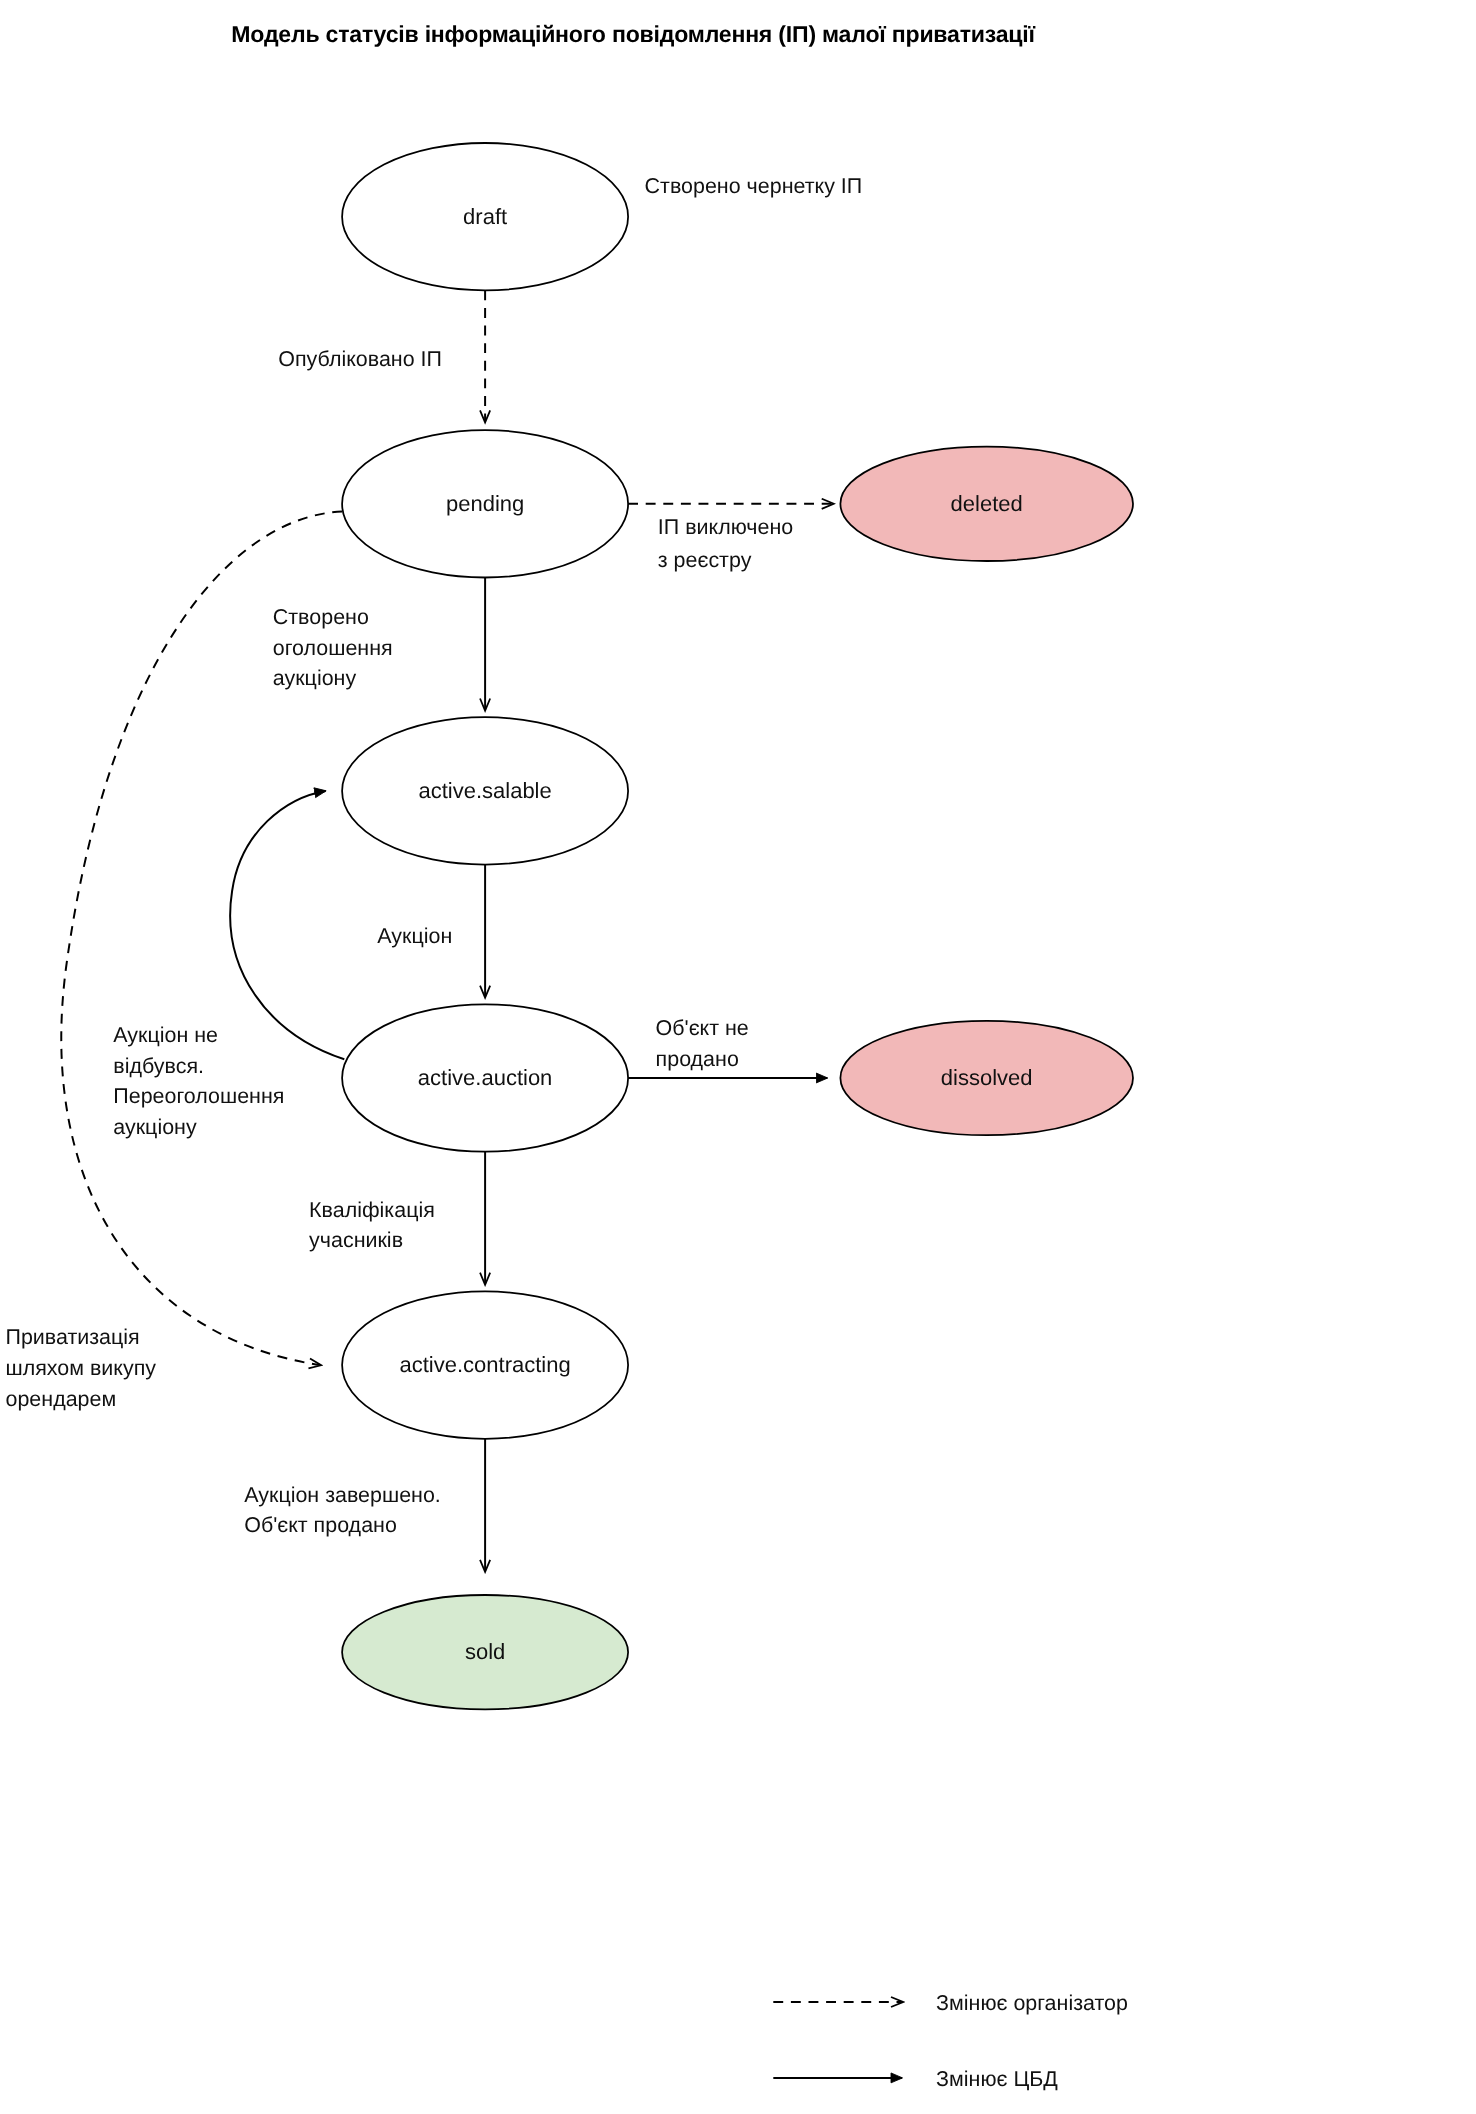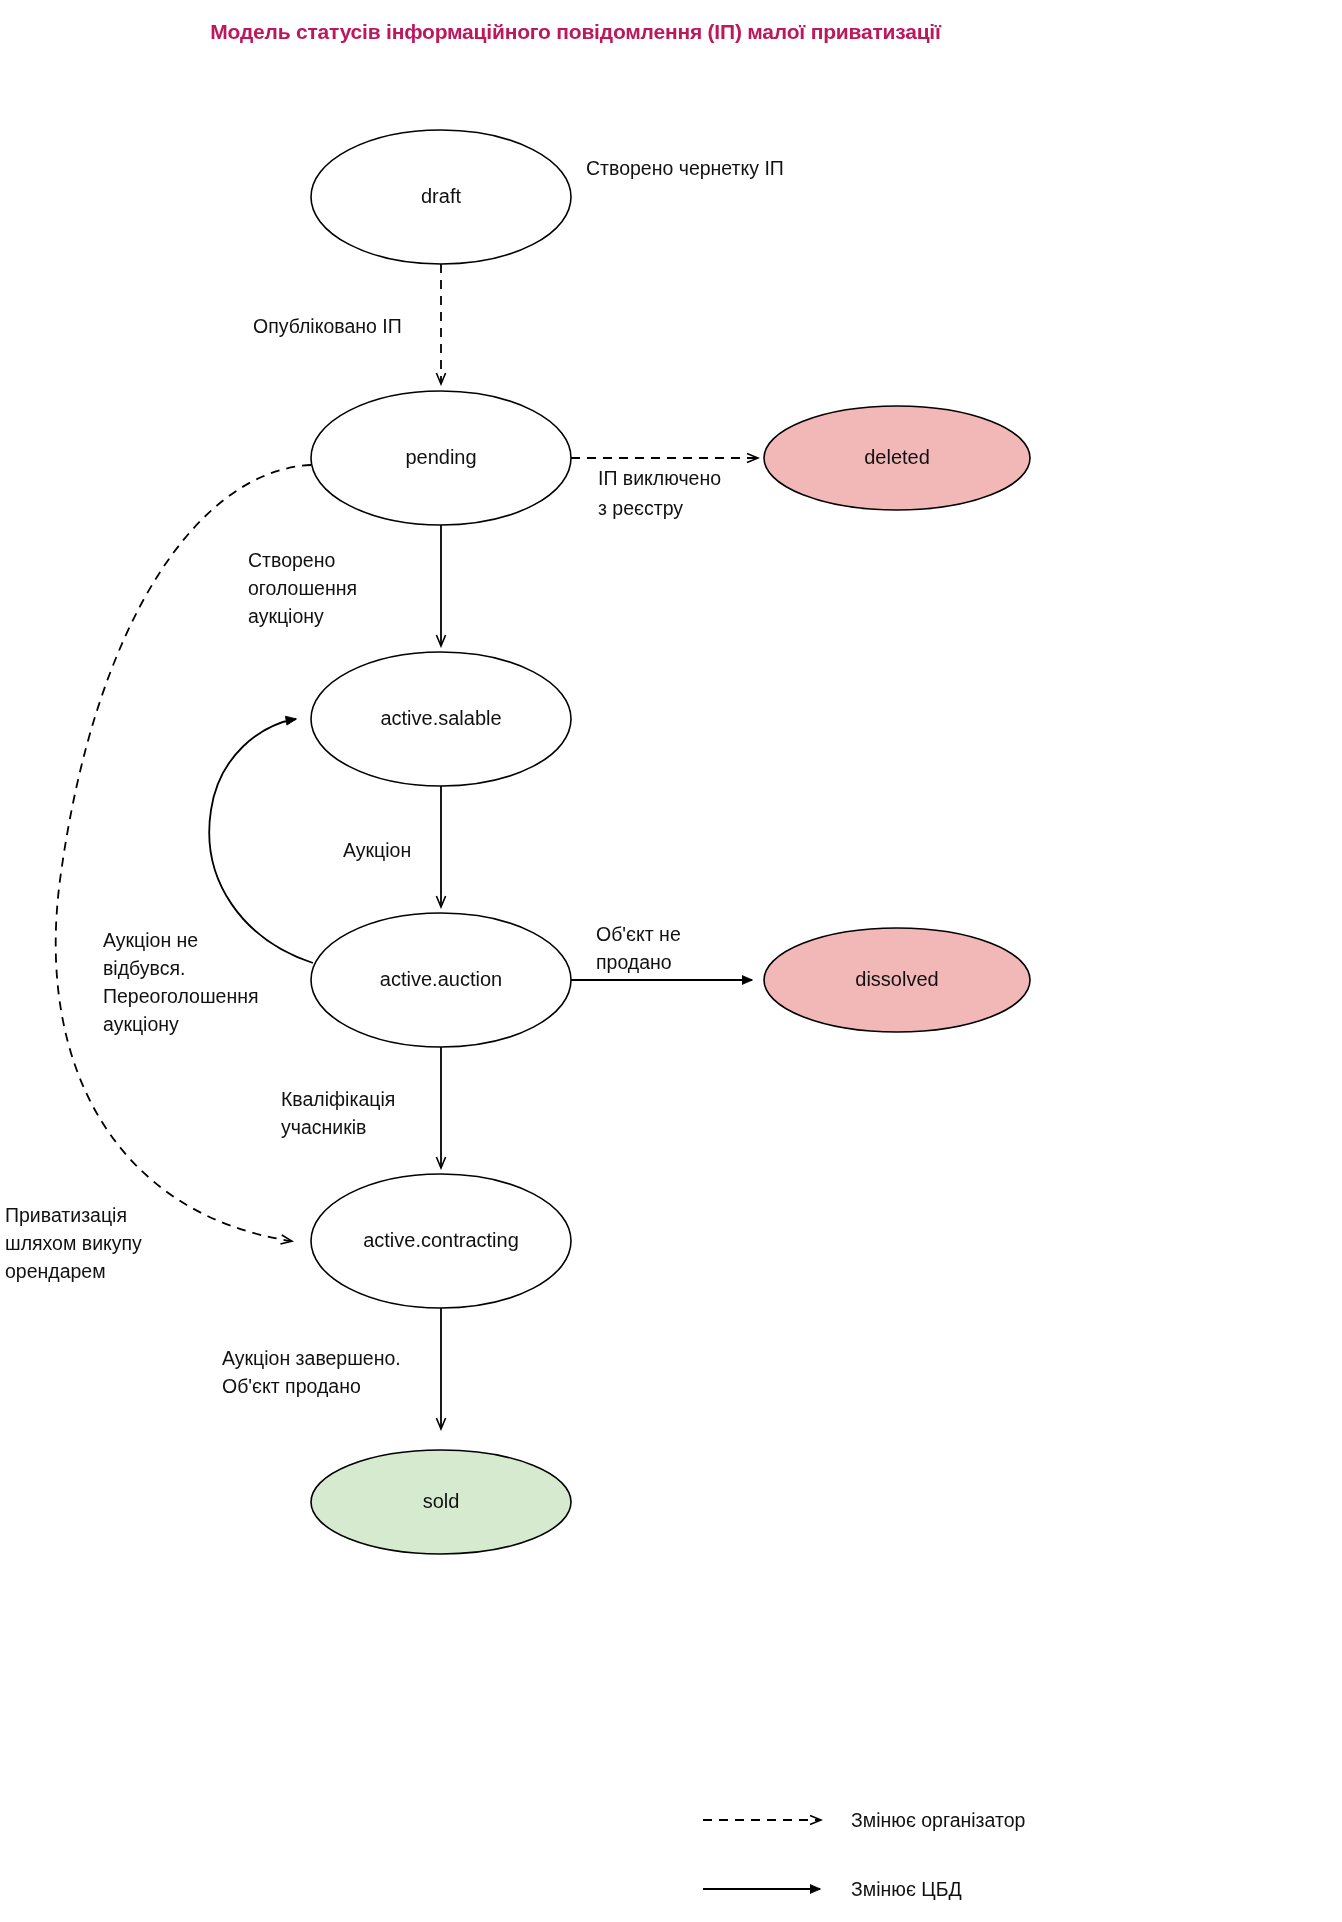--- a/index.html
+++ b/index.html
@@ -20,21 +20,21 @@
   }
   .title {
     position: absolute;
     top: 20px;
     left: 0;
     width: 1151px;
     text-align: center;
     font-family: "Liberation Sans", sans-serif;
     font-weight: bold;
     font-size: 21px;
-    color: #be185d;
+    color: #000000;
     letter-spacing: -0.2px;
   }
   svg#graph {
     position: absolute;
     top: 0;
     left: 0;
   }
   .node-ellipse {
     stroke: #000000;
     stroke-width: 1.6;

